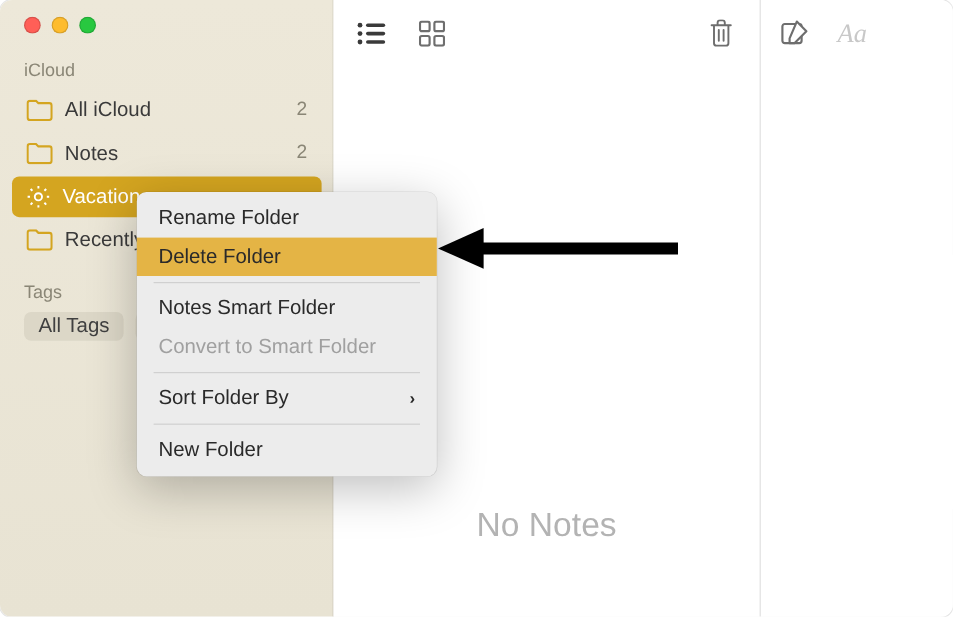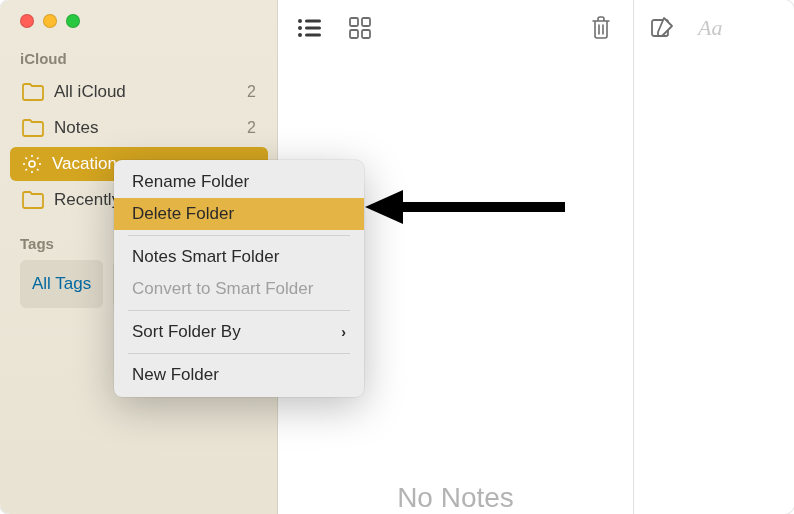--- a/index.html
+++ b/index.html
@@ -10,42 +10,42 @@
     
     .sidebar { width: 278px; background: linear-gradient(to bottom, #ede8d9, #e8e3d3); padding-top: 14px; flex-shrink: 0; position: relative; }
     .sidebar::before { content: ""; position: absolute; right: 0; top: 0; bottom: 0; width: 1px; background: rgba(0,0,0,0.08); }
     
     .traffic-lights { display: flex; gap: 9px; padding-left: 20px; margin-bottom: 22px; }
     .traffic-light { width: 14px; height: 14px; border-radius: 50%; }
     .tl-red { background: #ff5f57; border: 0.5px solid rgba(0,0,0,0.15); }
     .tl-yellow { background: #febc2e; border: 0.5px solid rgba(0,0,0,0.15); }
     .tl-green { background: #28c840; border: 0.5px solid rgba(0,0,0,0.15); }
     
-    .section-header { font-size: 15px; color: #8a8676; padding: 0 20px 8px 20px; font-weight: 700; }
+    .section-header { font-size: 15px; color: #8a8676; padding: 0 20px 8px 20px; font-weight: 400; }
     
     .folder-list { padding: 0 10px; }
     .folder-item { display: flex; align-items: center; padding: 7px 12px; border-radius: 6px; margin-bottom: 2px; }
     .folder-item.selected { background: #d4a520; }
     .folder-icon { margin-right: 10px; display: flex; align-items: center; }
     .folder-label { flex: 1; font-size: 17px; color: #3a3a3a; }
     .folder-item.selected .folder-label { color: #fff; }
     .folder-count { font-size: 16px; color: #8a8676; }
     
     .tags-section { margin-top: 18px; }
     .tags-wrap { padding: 0 20px; display: flex; flex-wrap: wrap; gap: 10px; }
-    .tag-chip { background: #dcd7c7; color: #0369a1; padding: 14px 12px; border-radius: 6px; font-size: 17px; }
+    .tag-chip { background: #dcd7c7; color: #404040; padding: 2px 12px; border-radius: 6px; font-size: 17px; }
     
     
     .middle { width: 356px; background: #fff; border-right: 1px solid #e0e0e0; display: flex; flex-direction: column; position: relative; }
     .toolbar { height: 56px; display: flex; align-items: center; padding: 0 16px; gap: 18px; }
     .toolbar-icon { color: #6e6e6e; display: flex; align-items: center; justify-content: center; width: 32px; height: 32px; }
     .toolbar-icon.active { color: #3a3a3a; }
     .spacer { flex: 1; }
     
-    .no-notes { flex: 1; display: flex; align-items: flex-end; justify-content: center; color: #b3b3b3; font-size: 28px; font-weight: 400; }
+    .no-notes { flex: 1; display: flex; align-items: flex-end; justify-content: center; padding-bottom: 60px; color: #b3b3b3; font-size: 28px; font-weight: 400; }
     
     
     .right { flex: 1; background: #fff; font-style: italic; }
     .right-toolbar { height: 56px; display: flex; align-items: center; padding: 0 16px; gap: 24px; }
     .right-icon { color: #6e6e6e; display: flex; align-items: center; }
     .aa-text { color: #c8c8c8; font-size: 22px; font-weight: 400; font-family: Georgia, serif; }
     
     
     .context-menu { position: absolute; left: 114px; top: 160px; width: 250px; background: #ececec; border-radius: 8px; box-shadow: 0 10px 40px rgba(0,0,0,0.25), 0 0 0 0.5px rgba(0,0,0,0.1); padding: 6px 0; z-index: 100; }
     .menu-item { padding: 6px 18px; font-size: 17px; color: #2a2a2a; display: flex; align-items: center; justify-content: space-between; }

